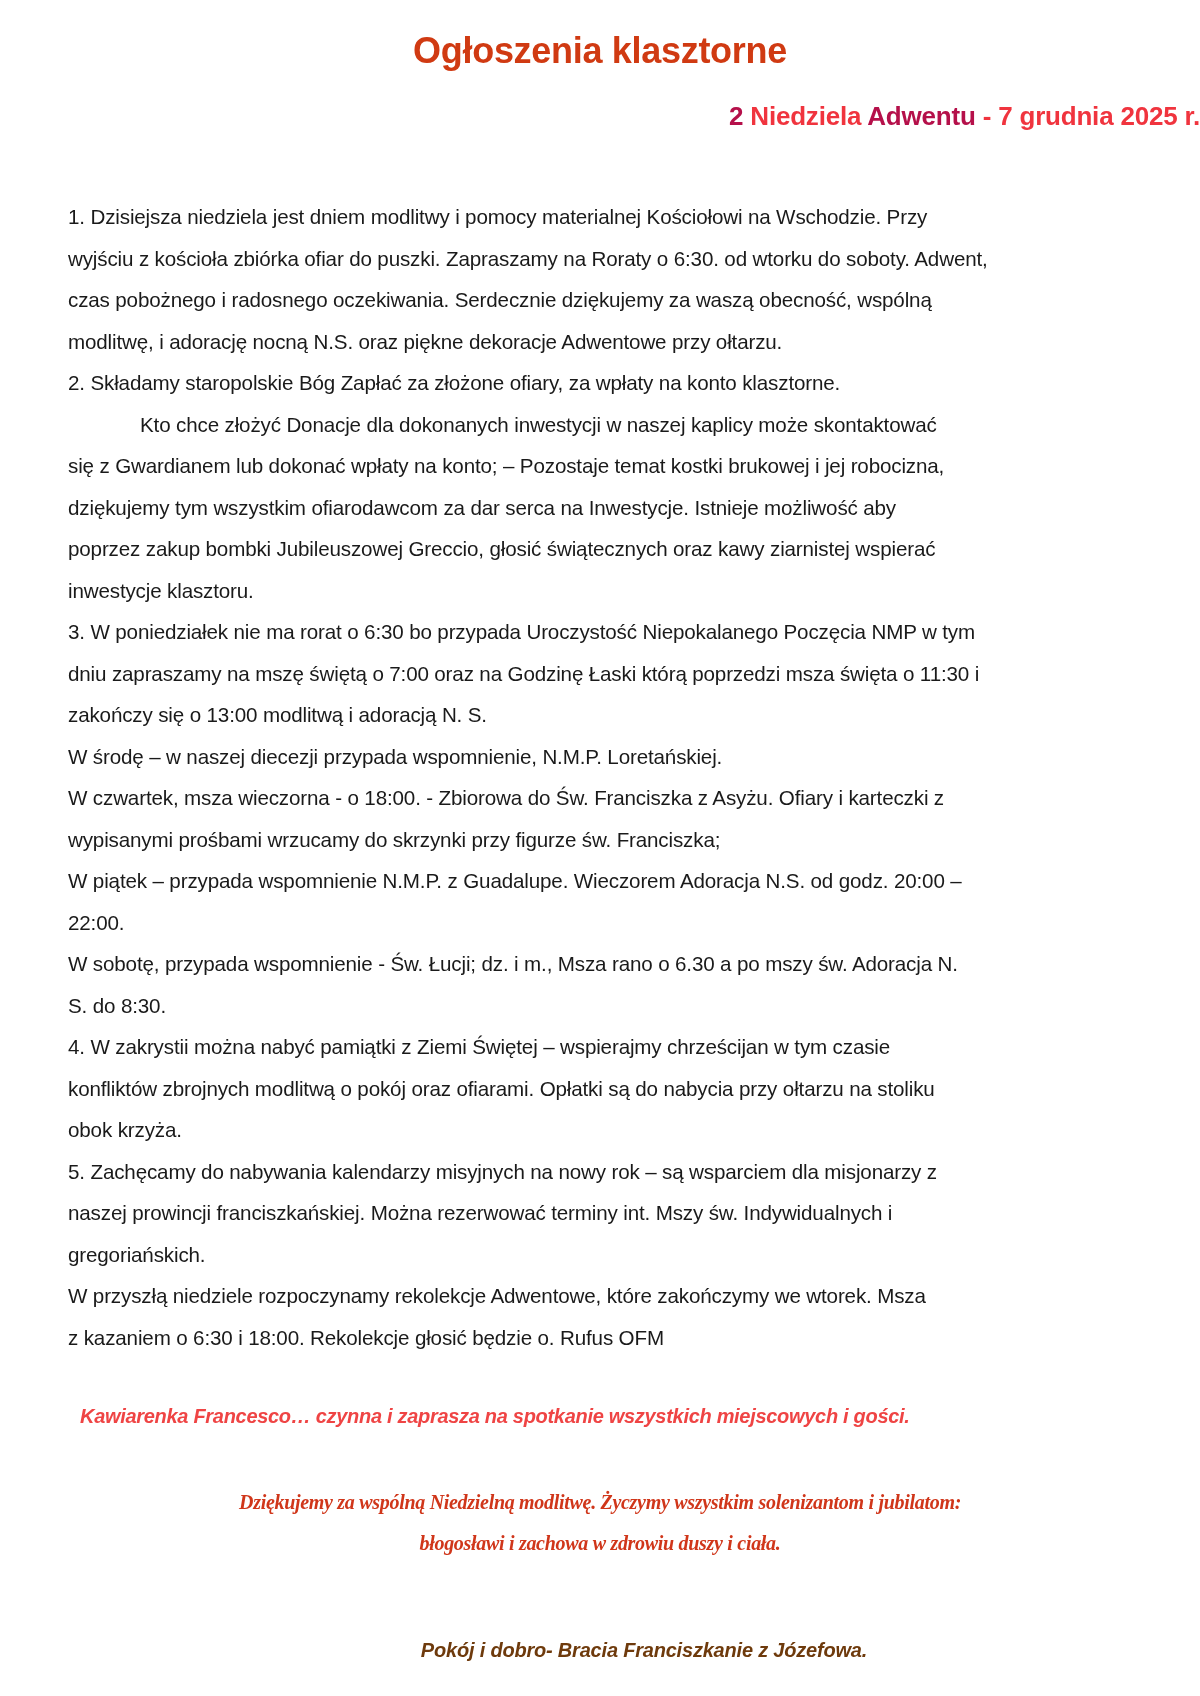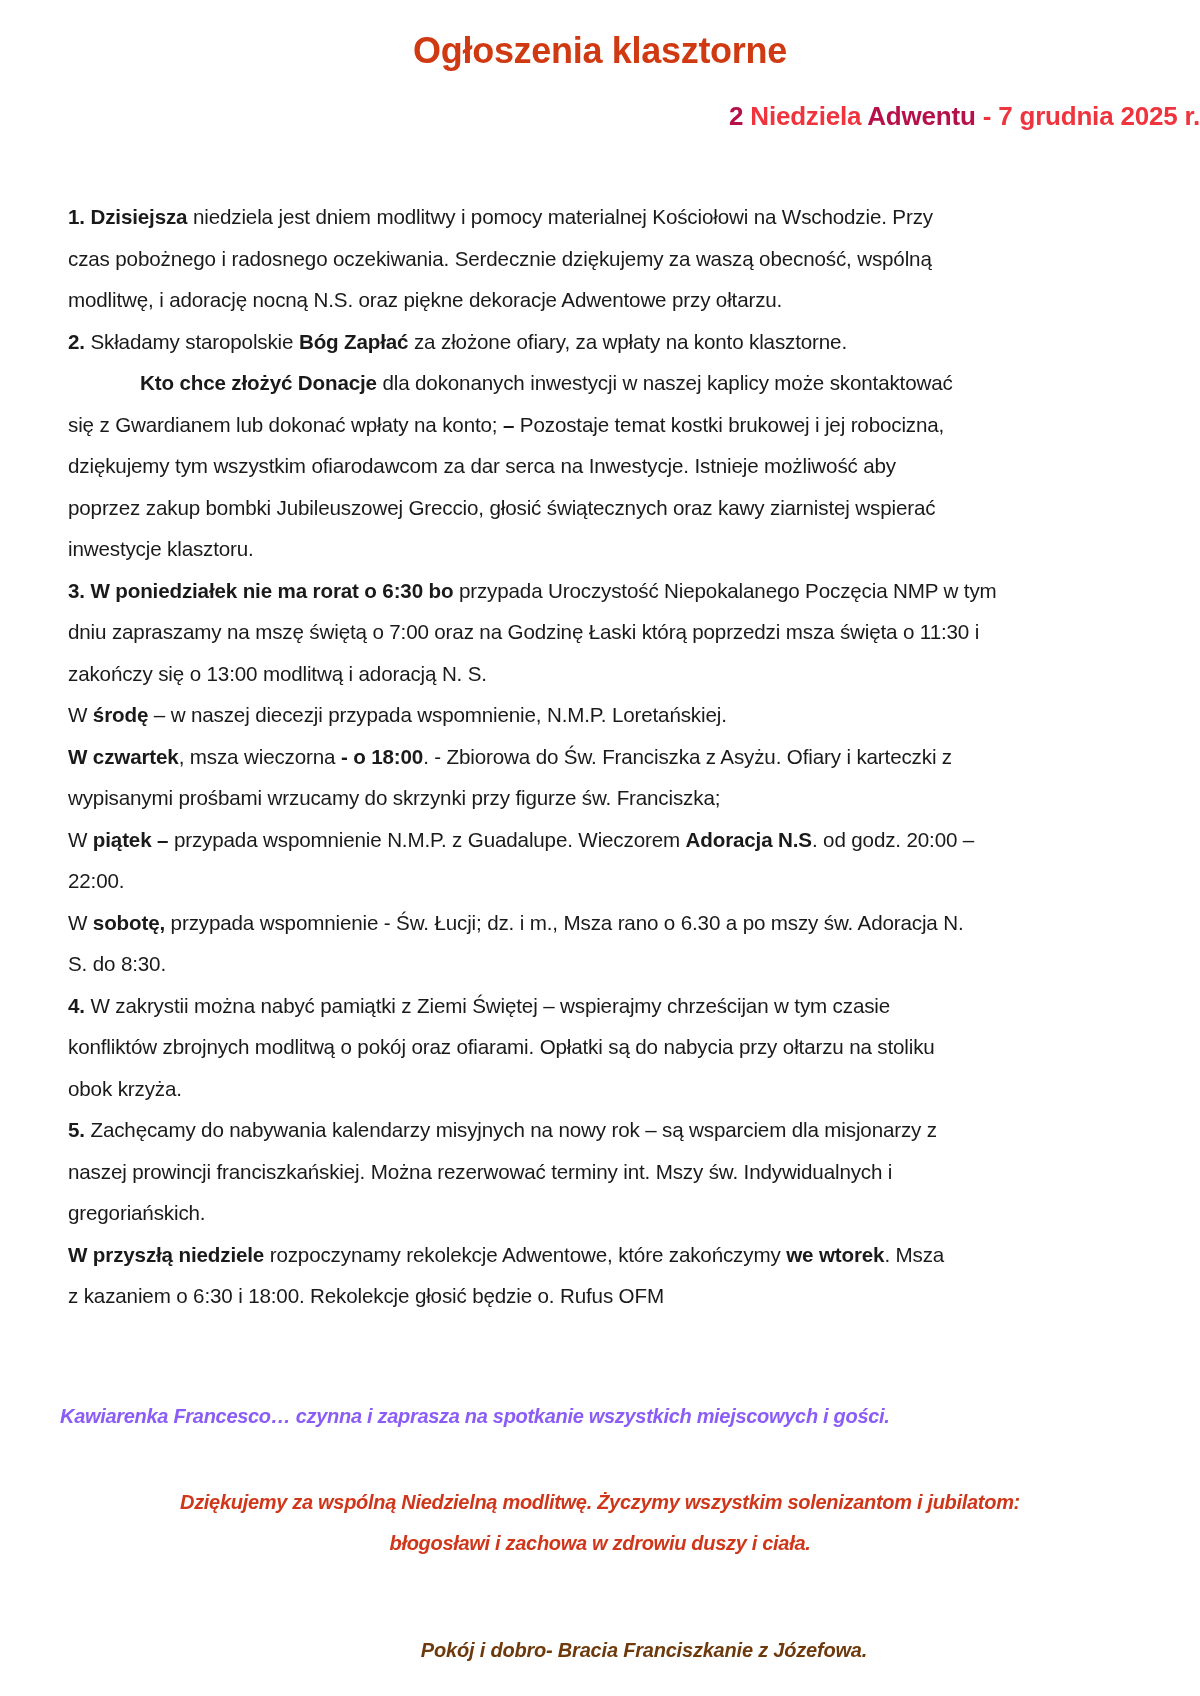--- a/index.html
+++ b/index.html
@@ -50,47 +50,47 @@
       left: 68px;
       width: 1075px;
       font-size: 20.6px;
       line-height: 41.5px;
       letter-spacing: -0.15px;
     }
     .body p {
       margin: 0;
       white-space: nowrap;
     }
-    .body b { font-weight: bold; text-align: center; }
+    .body b { font-weight: normal; text-align: center; }
     .indent { padding-left: 72px; }
     .cafe {
       position: absolute;
       top: 1405px;
-      left: 60px;
+      left: 80px;
       font-size: 20px;
       font-weight: bold;
       font-style: italic;
-      color: #8b5cf6;
+      color: #ef4444;
       letter-spacing: -0.3px;
       white-space: nowrap;
     }
     .thanks {
       position: absolute;
       top: 1482px;
       left: 0;
       width: 1200px;
       text-align: center;
       font-size: 20px;
       font-weight: bold;
       font-style: italic;
       color: #d0361a;
       line-height: 41px;
       letter-spacing: -0.3px;
     }
-    .thanks div { white-space: nowrap; }
+    .thanks div { white-space: nowrap; font-family: Liberation Serif, serif; }
     .sign {
       position: absolute;
       top: 1639px;
       left: 0;
       width: 1200px;
       text-align: center;
       font-size: 20px;
       font-weight: bold;
       font-style: italic;
       color: #6e3a0c;
@@ -102,20 +102,21 @@
 <body>
 
 <div class="page">
 
   <div class="title">Ogłoszenia klasztorne</div>
 
   <div class="subtitle"><span class="dark">2</span><span> Niedziela </span><span class="dark">Adwentu</span><span> - 7 grudnia 2025 r.</span></div>
 
   <div class="body">
     <p><b>1. Dzisiejsza</b><span> niedziela jest dniem modlitwy i pomocy materialnej Kościołowi na Wschodzie. Przy</span></p>
+    <p><span>wyjściu z kościoła zbiórka ofiar do puszki. Zapraszamy na </span><b>Roraty o 6:30.</b><span> od wtorku do soboty. Adwent,</span></p>
     <p><span>czas pobożnego i radosnego oczekiwania. Serdecznie dziękujemy za waszą obecność, wspólną</span></p>
     <p><span>modlitwę, i adorację nocną N.S. oraz piękne dekoracje Adwentowe przy ołtarzu.</span></p>
     <p><b>2.</b><span> Składamy staropolskie </span><b>Bóg Zapłać</b><span> za złożone ofiary, za wpłaty na konto klasztorne.</span></p>
     <p class="indent"><b>Kto chce złożyć Donacje</b><span> dla dokonanych inwestycji w naszej kaplicy może skontaktować</span></p>
     <p><span>się z Gwardianem lub dokonać wpłaty na konto; </span><b>–</b><span> Pozostaje temat kostki brukowej i jej robocizna,</span></p>
     <p><span>dziękujemy tym wszystkim ofiarodawcom za dar serca na Inwestycje. Istnieje możliwość aby</span></p>
     <p><span>poprzez zakup bombki Jubileuszowej Greccio, głosić świątecznych oraz kawy ziarnistej wspierać</span></p>
     <p><span>inwestycje klasztoru.</span></p>
     <p><b>3. W poniedziałek nie ma rorat o 6:30 bo</b><span> przypada Uroczystość Niepokalanego Poczęcia NMP w tym</span></p>
     <p><span>dniu zapraszamy na mszę świętą o 7:00 oraz na Godzinę Łaski którą poprzedzi msza święta o 11:30 i</span></p>

